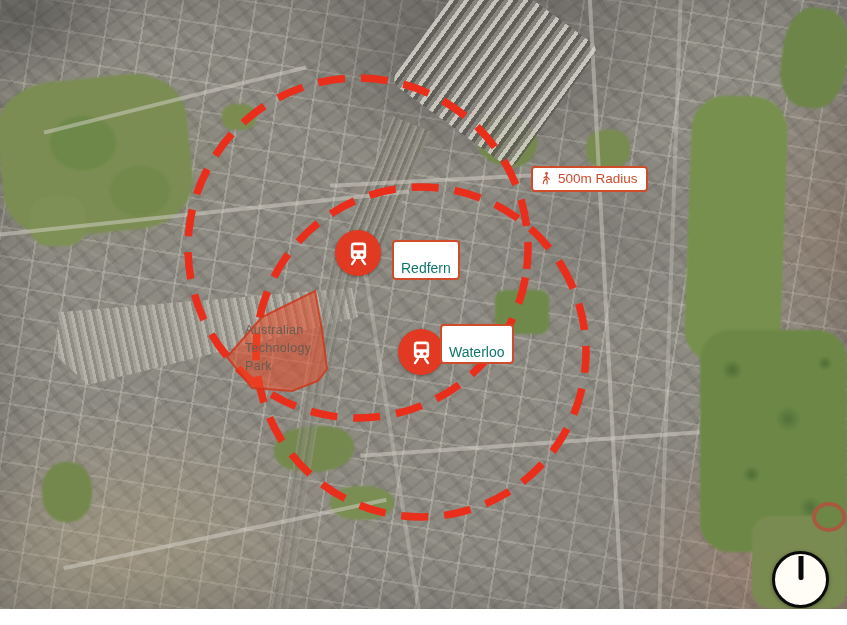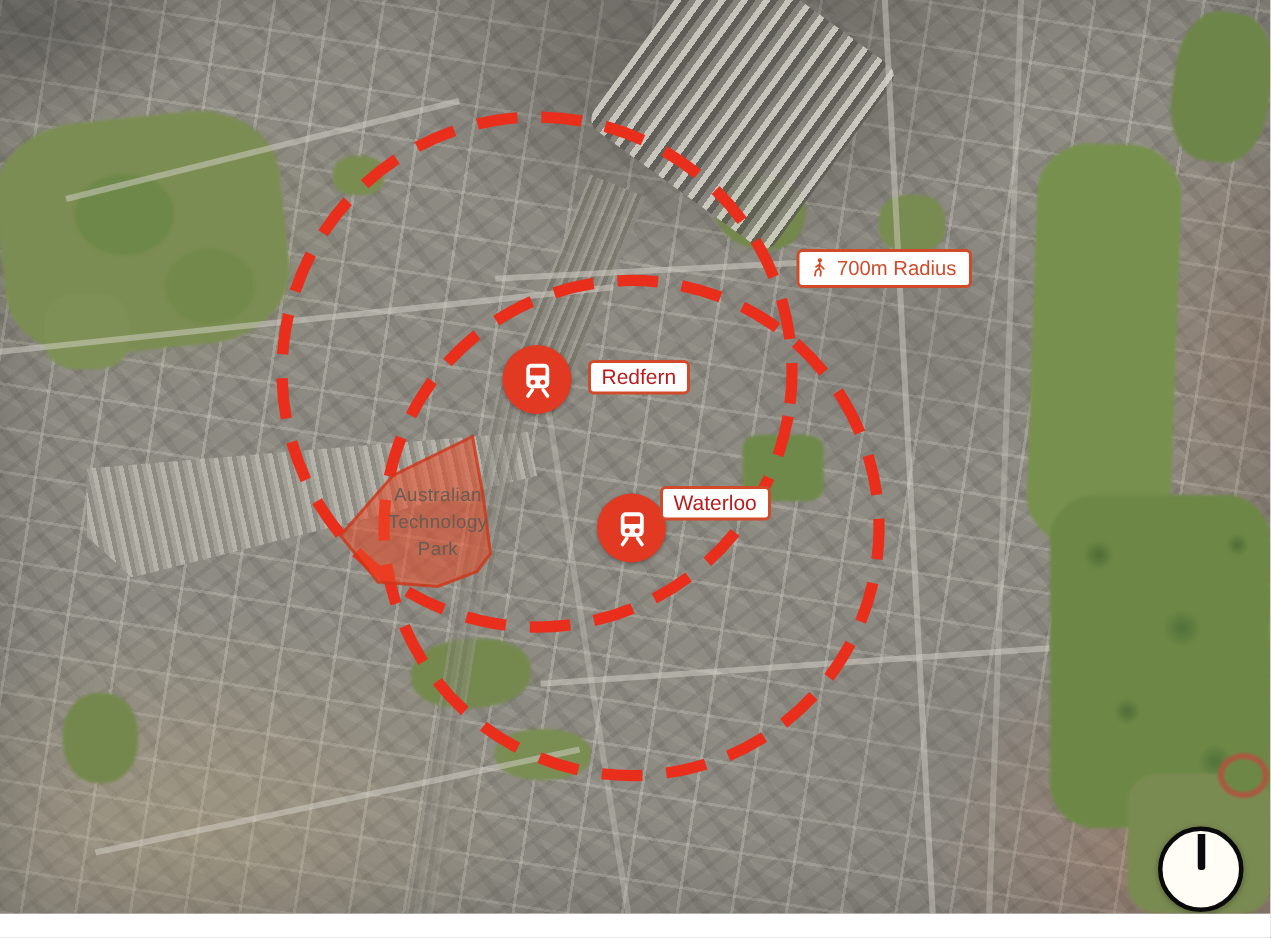--- a/index.html
+++ b/index.html
@@ -22,27 +22,27 @@
         repeating-linear-gradient(54deg, rgba(52,52,48,.10) 0 5px, rgba(130,126,118,.10) 5px 11px, rgba(0,0,0,0) 11px 21px),
         repeating-linear-gradient(143deg, rgba(38,38,36,.09) 0 3px, rgba(0,0,0,0) 3px 12px),
         repeating-linear-gradient(27deg, rgba(210,205,195,.10) 0 4px, rgba(0,0,0,0) 4px 17px);
        box-shadow:inset 0 0 60px rgba(40,40,38,.25);}
   .green{position:absolute;filter:blur(1.1px);z-index:1;}
   .rail{position:absolute;z-index:2;}
   .road{position:absolute;height:4px;background:rgba(214,210,201,.5);z-index:3;}
   .roadv{position:absolute;width:4px;background:rgba(214,210,201,.45);z-index:3;}
   
   .overlay{position:absolute;left:0;top:0;z-index:5;}
-  .atp-text{position:absolute;left:245px;top:321px;width:94px;z-index:6;text-align:center;
+  .atp-text{position:absolute;left:245px;top:321px;width:94px;z-index:6;text-align:left;
             font-size:12.5px;line-height:1.45;color:#675d52;letter-spacing:.3px;}
   .station{position:absolute;width:46px;height:46px;border-radius:50%;background:#e23a22;z-index:7;
            display:flex;align-items:center;justify-content:center;
            box-shadow:0 1px 3px rgba(0,0,0,.35);}
   .maplabel{position:absolute;background:#ffffff;border:2px solid #cf4b2a;border-radius:4px;
-            color:#b91c1c;font-size:14px;padding:1px 7px 2px;white-space:nowrap;z-index:8;}
+            color:#0f766e;font-size:14px;padding:18px 7px 2px;white-space:nowrap;z-index:8;}
   .badge{position:absolute;left:531px;top:166px;display:flex;align-items:center;gap:5px;
          background:#ffffff;border:2px solid #cf4b2a;border-radius:4px;color:#cf4b2a;
          font-size:13.5px;padding:2px 8px 3px 6px;white-space:nowrap;z-index:8;}
   .compass{position:absolute;left:772px;top:551px;width:57px;height:57px;box-sizing:border-box;
            background:#fffdf6;border:3px solid #0a0a0a;border-radius:50%;z-index:9;
            box-shadow:0 1px 4px rgba(0,0,0,.35);}
   .compass .needle{position:absolute;left:50%;top:2px;transform:translateX(-50%);
            width:5px;height:24px;background:#0a0a0a;border-radius:0 0 2px 2px;}
   .track{position:absolute;left:812px;top:502px;width:34px;height:30px;border-radius:50%;
          background:#6d8846;border:4px solid #a85a40;box-sizing:border-box;z-index:1;filter:blur(.6px);}
@@ -130,21 +130,21 @@
     <div class="maplabel" style="left:392px;top:240px;">Redfern</div>
     <div class="maplabel" style="left:440px;top:324px;">Waterloo</div>
 
     <div class="badge">
       <span style="display:flex;">
         <svg viewBox="0 0 24 24" width="14" height="17">
           <circle cx="13" cy="3.4" r="2.4" fill="#cf4b2a"></circle>
           <path d="M13 6.5 L12.2 12.5 M12.6 8.2 L8.6 10.8 M12.6 8.5 L15.6 11.4 L17.6 13.2 M12.2 12.5 L8.2 16.2 L7.4 21 M12.2 12.5 L14.2 16.4 L13.6 21.2" stroke="#cf4b2a" stroke-width="2" fill="none" stroke-linecap="round" stroke-linejoin="round"></path>
         </svg>
       </span>
-      <span>700m Radius</span>
+      <span>500m Radius</span>
     </div>
 
     <div class="compass">
       <div class="needle"></div>
     </div>
 
   </div>
 
 </div>
 

